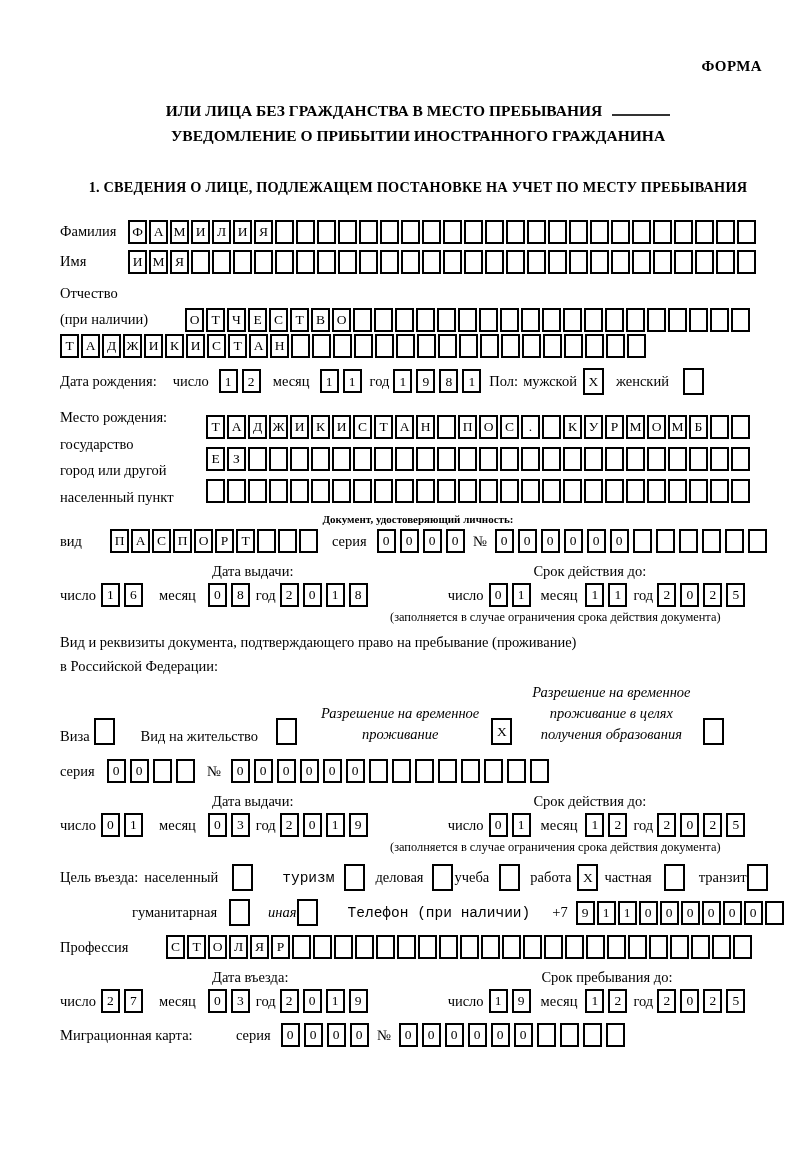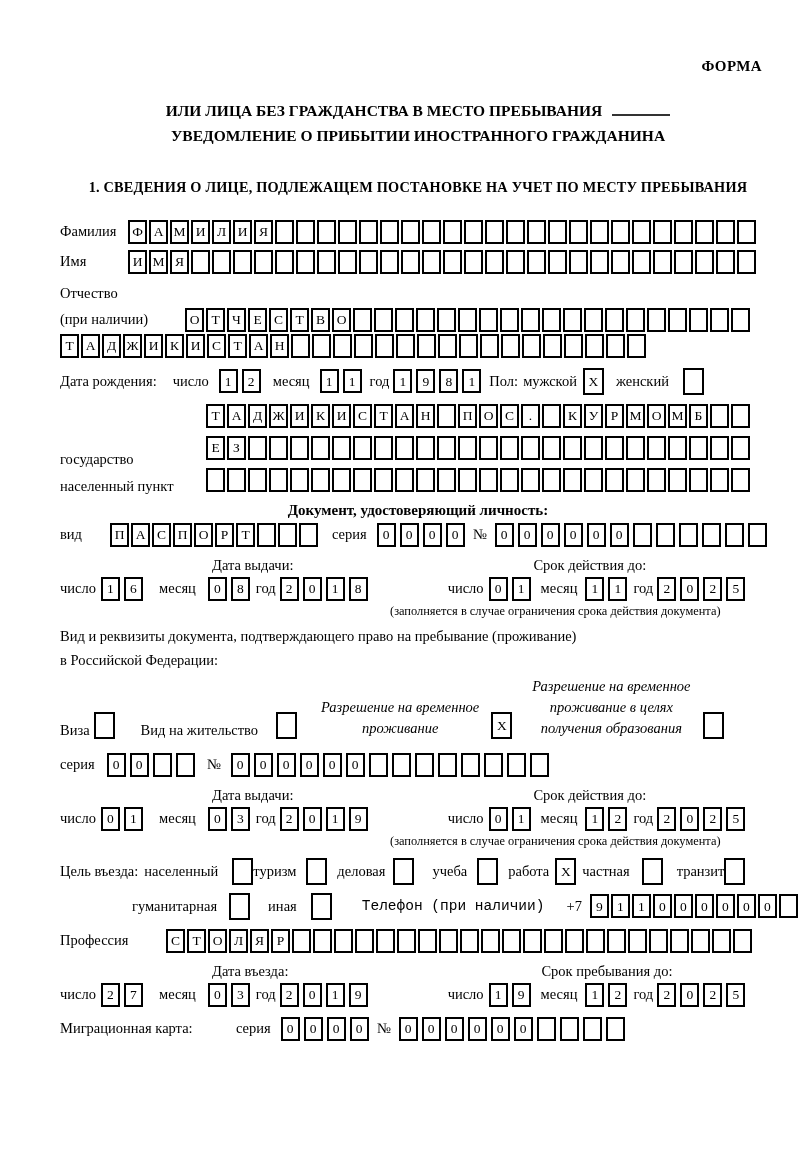--- a/index.html
+++ b/index.html
@@ -222,21 +222,23 @@
         <span class="cell">X</span>
       </span>
     <span class="lbl" style="margin-left:12px;margin-right:14px;">женский</span>
     <span class="cells cbx">
         <span class="cell">&nbsp;</span>
       </span>
   </div>
 
   <div class="line start" style="margin-top:9px;">
     <span class="lbl2" style="width:146px;line-height:1.85;">
+      <span>Место рождения:</span>
       <span>государство</span>
+      <span>город или другой</span>
       <span>населенный пункт</span>
     </span>
     <span class="cellrows">
       <span class="cells">
           <span class="cell">Т</span>
           <span class="cell">А</span>
           <span class="cell">Д</span>
           <span class="cell">Ж</span>
           <span class="cell">И</span>
           <span class="cell">К</span>
@@ -313,21 +315,21 @@
           <span class="cell">&nbsp;</span>
           <span class="cell">&nbsp;</span>
           <span class="cell">&nbsp;</span>
           <span class="cell">&nbsp;</span>
           <span class="cell">&nbsp;</span>
           <span class="cell">&nbsp;</span>
         </span>
     </span>
   </div>
 
-  <div class="bold" style="text-align:center;margin-top:2px;font-size:15px;">Документ, удостоверяющий личность:</div>
+  <div class="bold" style="text-align:center;margin-top:2px;font-size:11px;">Документ, удостоверяющий личность:</div>
 
   <div class="line" style="margin-top:4px;">
     <span class="lbl" style="width:50px;">вид</span>
     <span class="cells">
         <span class="cell">П</span>
         <span class="cell">А</span>
         <span class="cell">С</span>
         <span class="cell">П</span>
         <span class="cell">О</span>
         <span class="cell">Р</span>
@@ -499,29 +501,29 @@
       </span>
   </div>
   <div class="note" style="margin-left:330px;">(заполняется в случае ограничения срока действия документа)</div>
 
   <div class="line" style="margin-top:9px;">
     <span class="lbl">Цель въезда:</span>
     <span class="lbl" style="margin-left:6px;margin-right:14px;">населенный</span>
     <span class="cells cbx">
         <span class="cell">&nbsp;</span>
       </span>
-    <span class="lbl" style="margin-left:0;margin-right:10px;">туризм</span>
+    <span class="lbl" style="margin-left:29px;margin-right:10px;font-family:Liberation Mono, monospace;">туризм</span>
     <span class="cells cbx">
         <span class="cell">&nbsp;</span>
       </span>
     <span class="lbl" style="margin-left:10px;margin-right:8px;">деловая</span>
     <span class="cells cbx">
         <span class="cell">&nbsp;</span>
       </span>
-    <span class="lbl" style="margin-left:18px;margin-right:10px;">учеба</span>
+    <span class="lbl" style="margin-left:2px;margin-right:10px;">учеба</span>
     <span class="cells cbx">
         <span class="cell">&nbsp;</span>
       </span>
     <span class="lbl" style="margin-left:10px;margin-right:6px;">работа</span>
     <span class="cells cbx">
         <span class="cell">X</span>
       </span>
     <span class="lbl" style="margin-left:6px;margin-right:12px;">частная</span>
     <span class="cells cbx">
         <span class="cell">&nbsp;</span>
@@ -530,21 +532,21 @@
     <span class="cells cbx">
         <span class="cell">&nbsp;</span>
       </span>
   </div>
 
   <div class="line" style="margin-top:8px;">
     <span class="lbl" style="margin-left:72px;margin-right:12px;">гуманитарная</span>
     <span class="cells cbx">
         <span class="cell">&nbsp;</span>
       </span>
-    <span class="lbl" style="margin-left:18px;margin-right:14px;">иная</span>
+    <span class="lbl" style="margin-left:18px;font-style:italic;">иная</span>
     <span class="cells cbx">
         <span class="cell">&nbsp;</span>
       </span>
     <span class="lbl" style="margin-left:30px;font-family:Liberation Mono, monospace;">Телефон (при наличии)</span>
     <span class="lbl" style="margin-left:22px;margin-right:8px;">+7</span>
     <span class="cells">
         <span class="cell">9</span>
         <span class="cell">1</span>
         <span class="cell">1</span>
         <span class="cell">0</span>

